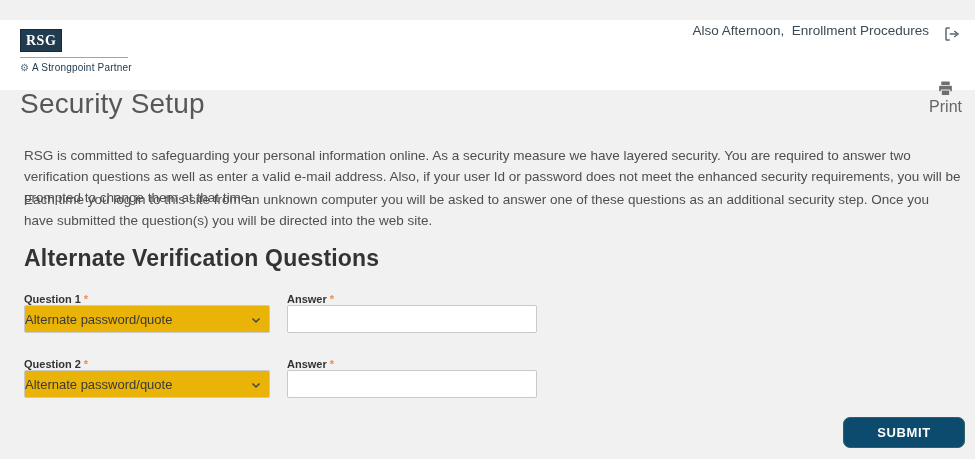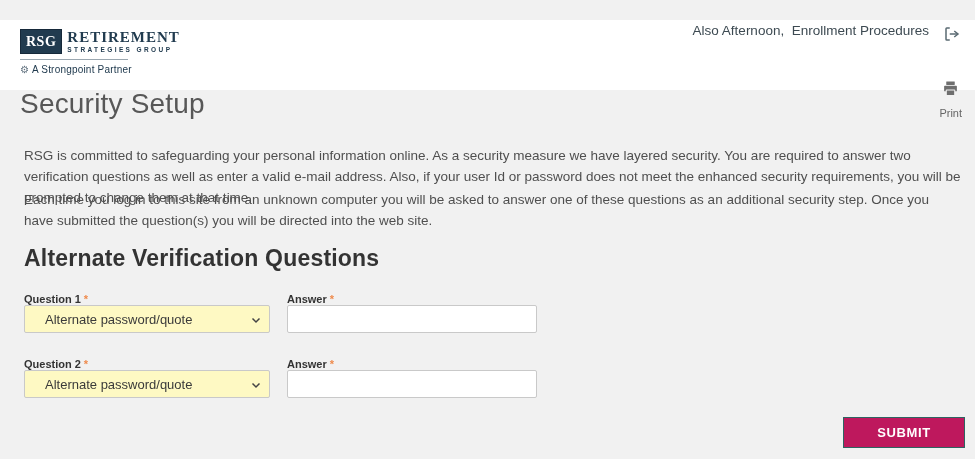--- a/index.html
+++ b/index.html
@@ -54,21 +54,21 @@
   .page-title {
     position: absolute; left: 20px; top: 88px;
     font-size: 28px; font-weight: 400; color: #575757; letter-spacing: 0.2px;
   }
   .print-block {
     position: absolute; right: 13px; top: 80px;
     display: flex; flex-direction: column; align-items: center;
     cursor: pointer; background: none; border: none;
   }
   .print-block svg { color: #6e6e6e; }
-  .print-label { font-size: 11px; color: #666666; margin-top: 10px; }
+  .print-label { font-size: 16px; color: #666666; margin-top: 1px; }
 
   .para {
     position: absolute; left: 24px; width: 938px;
     font-size: 13.5px; color: #4f4f4f; line-height: 21px;
   }
   .para-1 { top: 145px; }
   .para-2 { top: 189px; }
 
   .section-title {
     position: absolute; left: 24px; top: 245px;
@@ -77,23 +77,23 @@
 
   .field-label {
     position: absolute; font-size: 11px; font-weight: bold; color: #333333;
   }
   .req { color: #ef8a4c; font-weight: bold; margin-left: 3px; }
 
   .select-wrap { position: absolute; width: 246px; height: 28px; }
   .q-select {
     width: 100%; height: 100%;
     -webkit-appearance: none; -moz-appearance: none; appearance: none;
-    border: 1px solid #c9c9c9; border-radius: 2px; background: #fef9c3;
+    border: 1px solid #c9c9c9; border-radius: 2px; background: #eab308;
     font-family: "Liberation Sans", sans-serif;
-    font-size: 13px; color: #3a3a3a; padding: 0 26px 0 20px; cursor: pointer;
+    font-size: 13px; color: #3a3a3a; padding: 0 26px 0 0; cursor: pointer;
   }
   .select-chevron {
     position: absolute; right: 8px; top: 7px; pointer-events: none; color: #444444;
   }
   .answer-input {
     position: absolute; left: 287px; width: 250px; height: 28px;
     border: 1px solid #c9c9c9; border-radius: 2px; background: #ffffff;
     font-family: "Liberation Sans", sans-serif;
     font-size: 13px; color: #3a3a3a; padding: 0 8px;
   }
@@ -101,37 +101,33 @@
   .row1-label { top: 293px; }
   .row1-ctrl  { top: 305px; }
   .row2-label { top: 358px; }
   .row2-ctrl  { top: 370px; }
   .col1 { left: 24px; }
   .col2 { left: 287px; }
 
   .submit-btn {
     position: absolute; right: 10px; top: 417px;
     width: 122px; height: 31px;
-    background: #be185d; border: 1px solid #2e6361; border-radius: 0;
+    background: #0c4a6e; border: 1px solid #2e6361; border-radius: 7px;
     color: #ffffff; font-family: "Liberation Sans", sans-serif;
     font-size: 13px; font-weight: bold; letter-spacing: 0.6px;
     cursor: pointer;
   }
 </style>
 </head>
 <body>
 
 <div class="header">
   <div class="logo">
     <div class="logo-top">
       <span class="rsg-box">RSG</span>
-      <span class="logo-words">
-        <div class="logo-line1">RETIREMENT</div>
-        <div class="logo-line2">STRATEGIES GROUP</div>
-      </span>
     </div>
     <hr class="logo-divider">
     <div class="partner-row">
       <span class="partner-gear">⚙</span>
       <span class="partner-text">A Strongpoint Partner</span>
     </div>
   </div>
 
   <div class="greeting">
     <span>Also Afternoon,</span>&nbsp;

